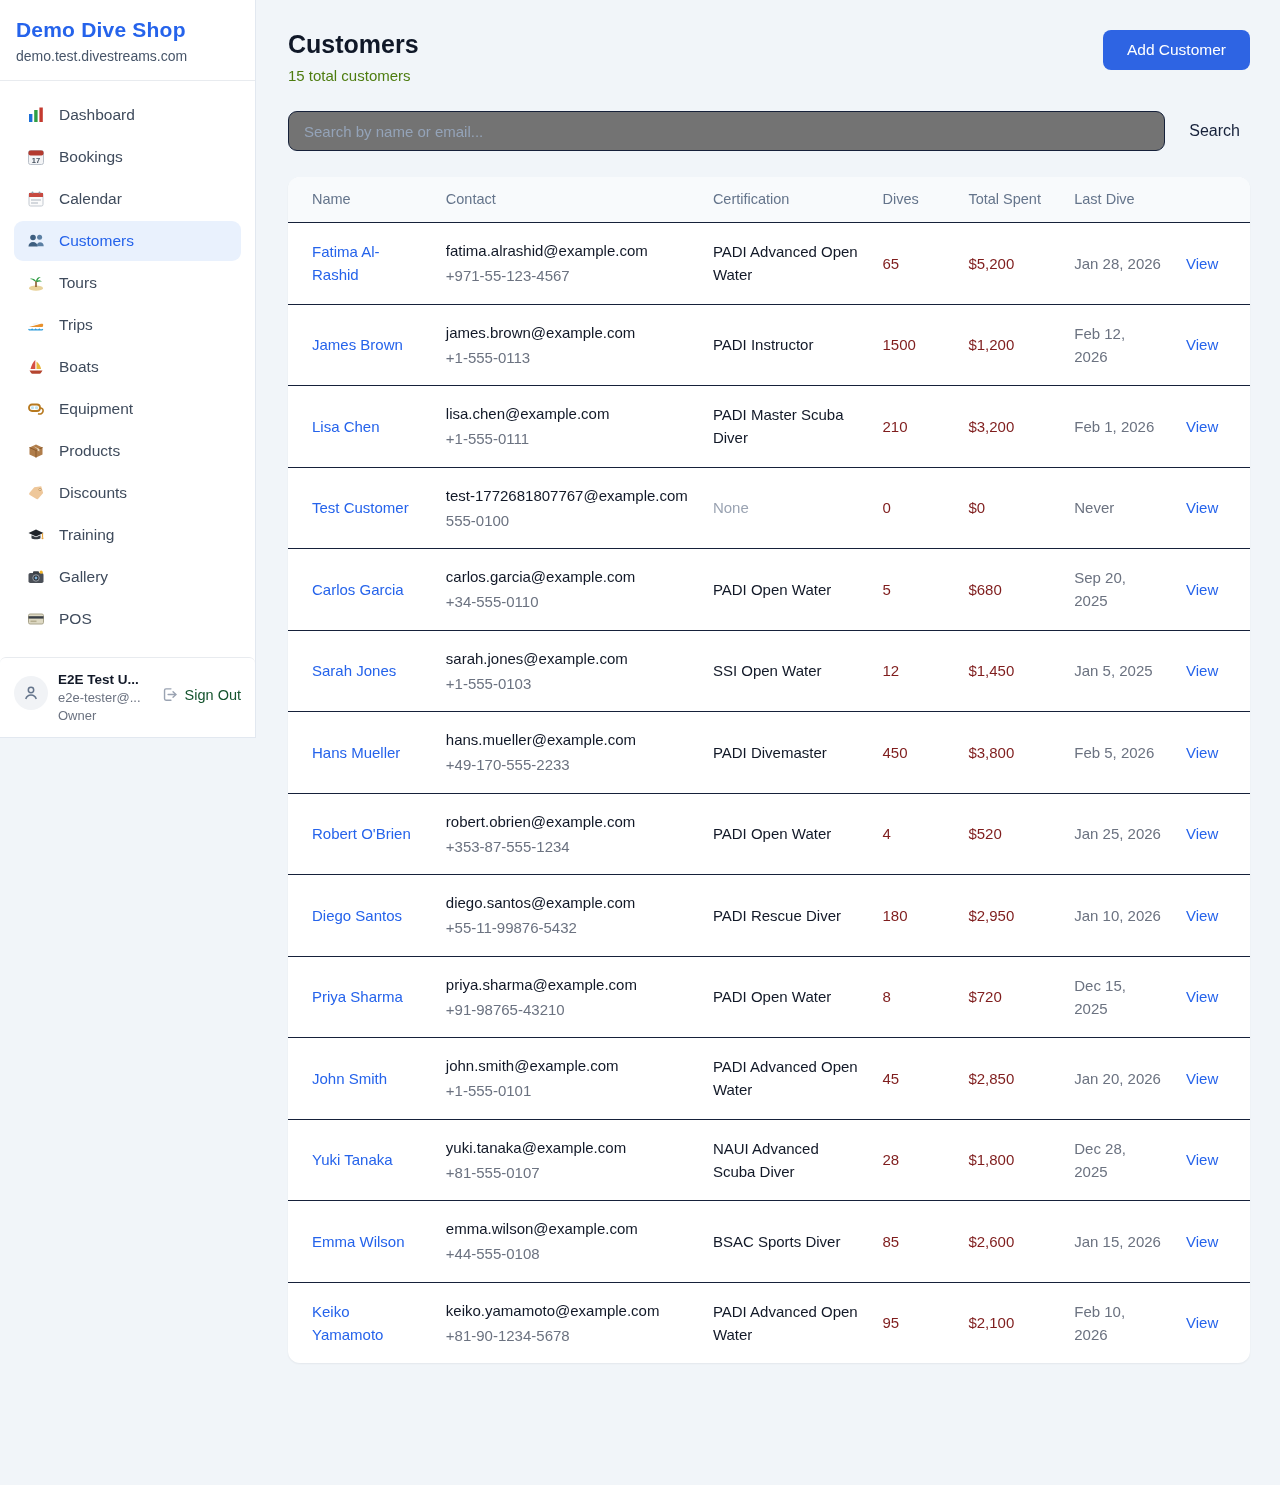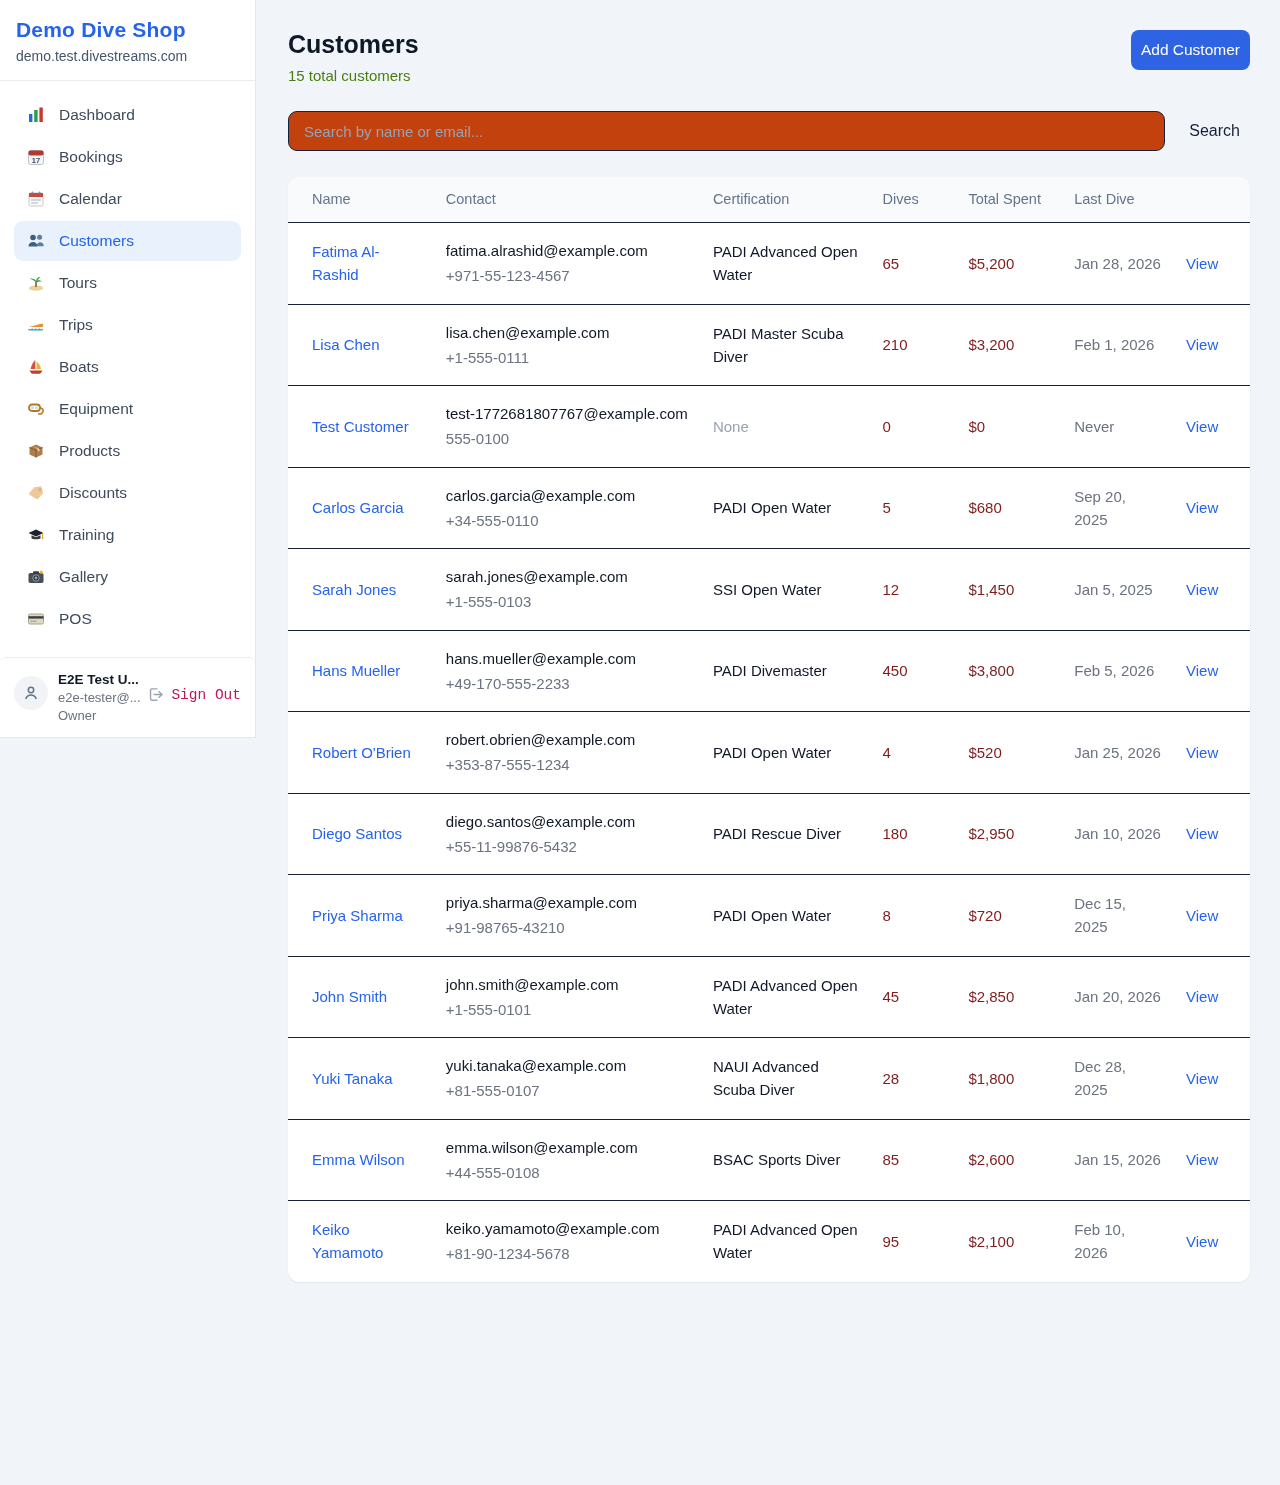--- a/index.html
+++ b/index.html
@@ -38,36 +38,36 @@
     width:34px; height:34px; border-radius:50%; background:#f1f3f6;
     display:flex; align-items:center; justify-content:center; flex:0 0 34px; margin-top:4px;
   }
   .user-block { flex:1; min-width:0; }
   .user-name { font-size:13.5px; font-weight:bold; color:#111827; white-space:nowrap; }
   .user-email { font-size:13px; color:#6b7280; margin-top:3px; white-space:nowrap; }
   .user-role { font-size:13px; color:#6b7280; margin-top:3px; }
   .signout {
     display:flex; align-items:center; gap:7px; margin-top:14px;
     background:none; border:none; cursor:pointer;
-    font-family:Liberation Mono, monospace; font-size:14.5px; color:#be185d;
+    font-family:Liberation Sans, sans-serif; font-size:14.5px; color:#14532d;
   }
 
   
   .main { flex:1; padding:30px 30px 30px 32px; }
   .page-header { display:flex; justify-content:space-between; align-items:flex-start; }
   .page-title { font-size:25px; font-weight:bold; color:#101828; }
   .page-subtitle { font-size:15px; color:#4d7c0f; margin-top:8px; }
   .btn-primary {
     background:#2e64e3; color:#fff; border:none; border-radius:8px;
     font-family:inherit; font-size:15.5px; font-weight:500;
-    padding:11px 10px; cursor:pointer;
+    padding:11px 24px; cursor:pointer;
   }
   .search-row { display:flex; align-items:center; margin-top:27px; }
   .search-input {
-    flex:1; height:40px; background:#c2410c;
+    flex:1; height:40px; background:#737373;
     border:1px solid #16213a; border-radius:9px;
     padding:0 15px; font-family:inherit; font-size:15px; color:#0f172a; outline:none;
   }
   .search-input::placeholder { color:#94a3b8; }
   .search-btn {
     background:none; border:none; cursor:pointer;
     font-family:inherit; font-size:16px; font-weight:500; color:#16213a;
     margin-left:14px; padding:8px 10px;
   }
 
@@ -325,20 +325,32 @@
       <div class="cell-email">fatima.alrashid@example.com</div>
       <div class="cell-phone">+971-55-123-4567</div>
     </td>
     <td><span class="cell-cert">PADI Advanced Open Water</span></td>
     <td><span class="cell-dives">65</span></td>
     <td><span class="cell-spent">$5,200</span></td>
     <td><span class="cell-last">Jan 28, 2026</span></td>
     <td><a href="#" class="view-link">View</a></td>
   </tr>
 
+  <tr>
+    <td><a href="#" class="name-link">James Brown</a></td>
+    <td>
+      <div class="cell-email">james.brown@example.com</div>
+      <div class="cell-phone">+1-555-0113</div>
+    </td>
+    <td><span class="cell-cert">PADI Instructor</span></td>
+    <td><span class="cell-dives">1500</span></td>
+    <td><span class="cell-spent">$1,200</span></td>
+    <td><span class="cell-last">Feb 12, 2026</span></td>
+    <td><a href="#" class="view-link">View</a></td>
+  </tr>
 
   <tr>
     <td><a href="#" class="name-link">Lisa Chen</a></td>
     <td>
       <div class="cell-email">lisa.chen@example.com</div>
       <div class="cell-phone">+1-555-0111</div>
     </td>
     <td><span class="cell-cert">PADI Master Scuba Diver</span></td>
     <td><span class="cell-dives">210</span></td>
     <td><span class="cell-spent">$3,200</span></td>

